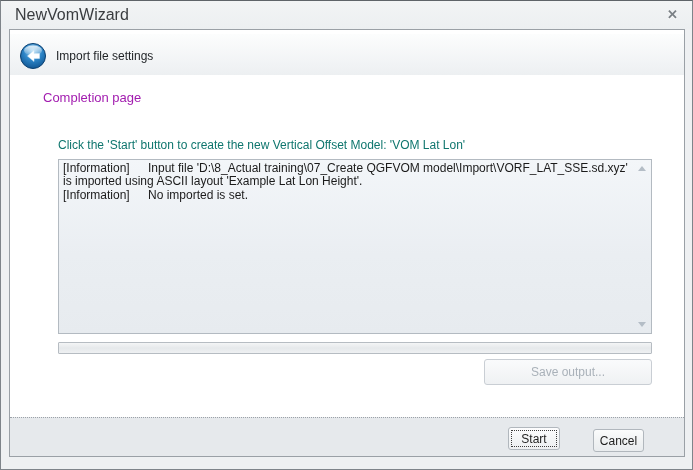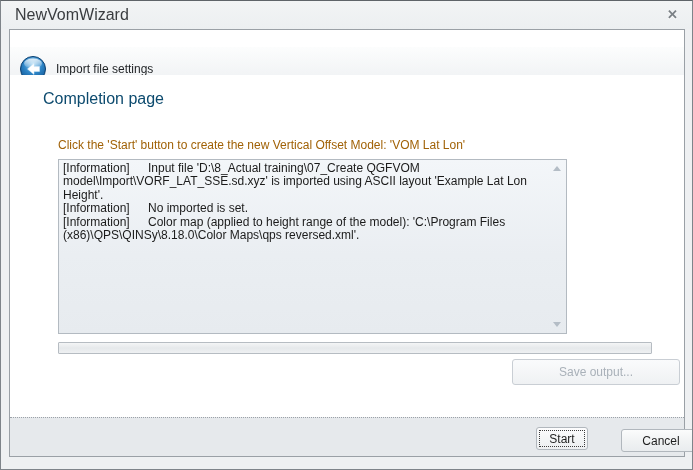--- a/index.html
+++ b/index.html
@@ -32,51 +32,51 @@
 
   
   .panel {
     position: absolute; left: 8px; top: 28px; width: 676px; height: 428px;
     background: #ffffff;
     border: 1px solid #9aa0a6;
   }
 
   
   .header {
-    position: absolute; top: 17px; left: 0; right: 0; height: 44px;
+    position: absolute; top: 4px; left: 0; right: 0; height: 44px;
     background: linear-gradient(180deg, #fcfdfd 0%, #f1f3f5 70%, #eceff1 100%);
     border-bottom: 1px dotted #9ca2a8;
     text-align: center;
   }
   .back-icon {
     position: absolute; left: 9px; top: 8px; width: 28px; height: 28px;
     display: block;
   }
   .header-title {
     position: absolute; left: 46px; top: 0; line-height: 44px;
     font-size: 12px; color: #1f2225;
   }
 
   
   .content {
     position: absolute; top: 45px; left: 0; right: 0; bottom: 39px;
     background: #ffffff;
   }
   .page-title {
     position: absolute; left: 33px; top: 15px;
-    font-size: 16px; color: #0c4a6e;
+    font-size: 13px; color: #a21caf;
   }
   .instruction {
     position: absolute; left: 48px; top: 63px;
-    font-size: 12px; color: #a16207;
+    font-size: 12px; color: #0f766e;
   }
 
   
   .logbox {
-    position: absolute; left: 48px; top: 84px; width: 509px; height: 175px;
+    position: absolute; left: 48px; top: 84px; width: 594px; height: 175px;
     border: 1px solid #b3bac1;
     background: linear-gradient(180deg, #f3f6f9 0%, #eaeef2 55%, #e7ebef 100%);
     overflow: hidden;
   }
   .logtext {
     position: absolute; left: 0; top: 0; right: 17px; bottom: 0;
     padding: 2px 3px 0 4px;
     font-size: 12px; line-height: 13.4px; color: #1b1b1b;
     word-wrap: break-word;
   }
@@ -106,42 +106,41 @@
     background: linear-gradient(180deg, #f4f5f6 0%, #e6e9eb 50%, #eef0f2 100%);
   }
 
   
   .btn {
     font-family: "Liberation Sans", sans-serif;
     font-size: 12px; color: #1e1e1e;
     border: 1px solid #b1b7bd; border-radius: 3px;
     background: linear-gradient(180deg, #fbfcfc 0%, #f0f2f3 55%, #e9ecee 100%);
     cursor: default;
-    margin-left: 28px;
   }
   .btn.save {
     position: absolute; left: 474px; top: 284px; width: 168px; height: 26px;
     color: #a9b1b9;
     border-color: #c9ced4;
     background: linear-gradient(180deg, #fafbfc 0%, #eff1f3 100%);
   }
 
   
   .footer {
     position: absolute; left: 0; right: 0; bottom: 0; height: 39px;
     background: #e6e9ec;
     border-top: 1px dotted #9ca2a8;
   }
   .btn.start {
     position: absolute; left: 498px; top: 9px; width: 52px; height: 23px;
     background: linear-gradient(180deg, #fdfdfe 0%, #f2f4f5 60%, #edeff1 100%);
     outline: 1px dotted #3c3c3c; outline-offset: -4px;
   }
   .btn.cancel {
-    position: absolute; left: 583px; top: 11px; width: 80px; height: 23px;
+    position: absolute; left: 583px; top: 11px; width: 51px; height: 23px;
   }
 </style>
 </head>
 <body>
 
 <div class="window">
 
   <div class="titlebar">
     <span class="title">NewVomWizard</span>
     <span class="close">✕</span>
@@ -172,21 +171,20 @@
     </div>
 
     <div class="content">
       <div class="page-title">Completion page</div>
       <div class="instruction">Click the 'Start' button to create the new Vertical Offset Model: 'VOM Lat Lon'</div>
 
       <div class="logbox">
         <div class="logtext">
           <div class="log-line"><span class="log-prefix">[Information]</span><span>Input file 'D:\8_Actual training\07_Create QGFVOM model\Import\VORF_LAT_SSE.sd.xyz' is imported using ASCII layout 'Example Lat Lon Height'.</span></div>
           <div class="log-line"><span class="log-prefix">[Information]</span><span>No imported is set.</span></div>
-          <div class="log-line"><span class="log-prefix">[Information]</span><span>Color map (applied to height range of the model): 'C:\Program Files (x86)\QPS\QINSy\8.18.0\Color Maps\qps reversed.xml'.</span></div>
         </div>
         <div class="scrollbar">
           <div class="sb-btn up">
               <i class="tri-up"></i>
             </div>
           <div class="sb-btn down">
               <i class="tri-down"></i>
             </div>
         </div>
       </div>

